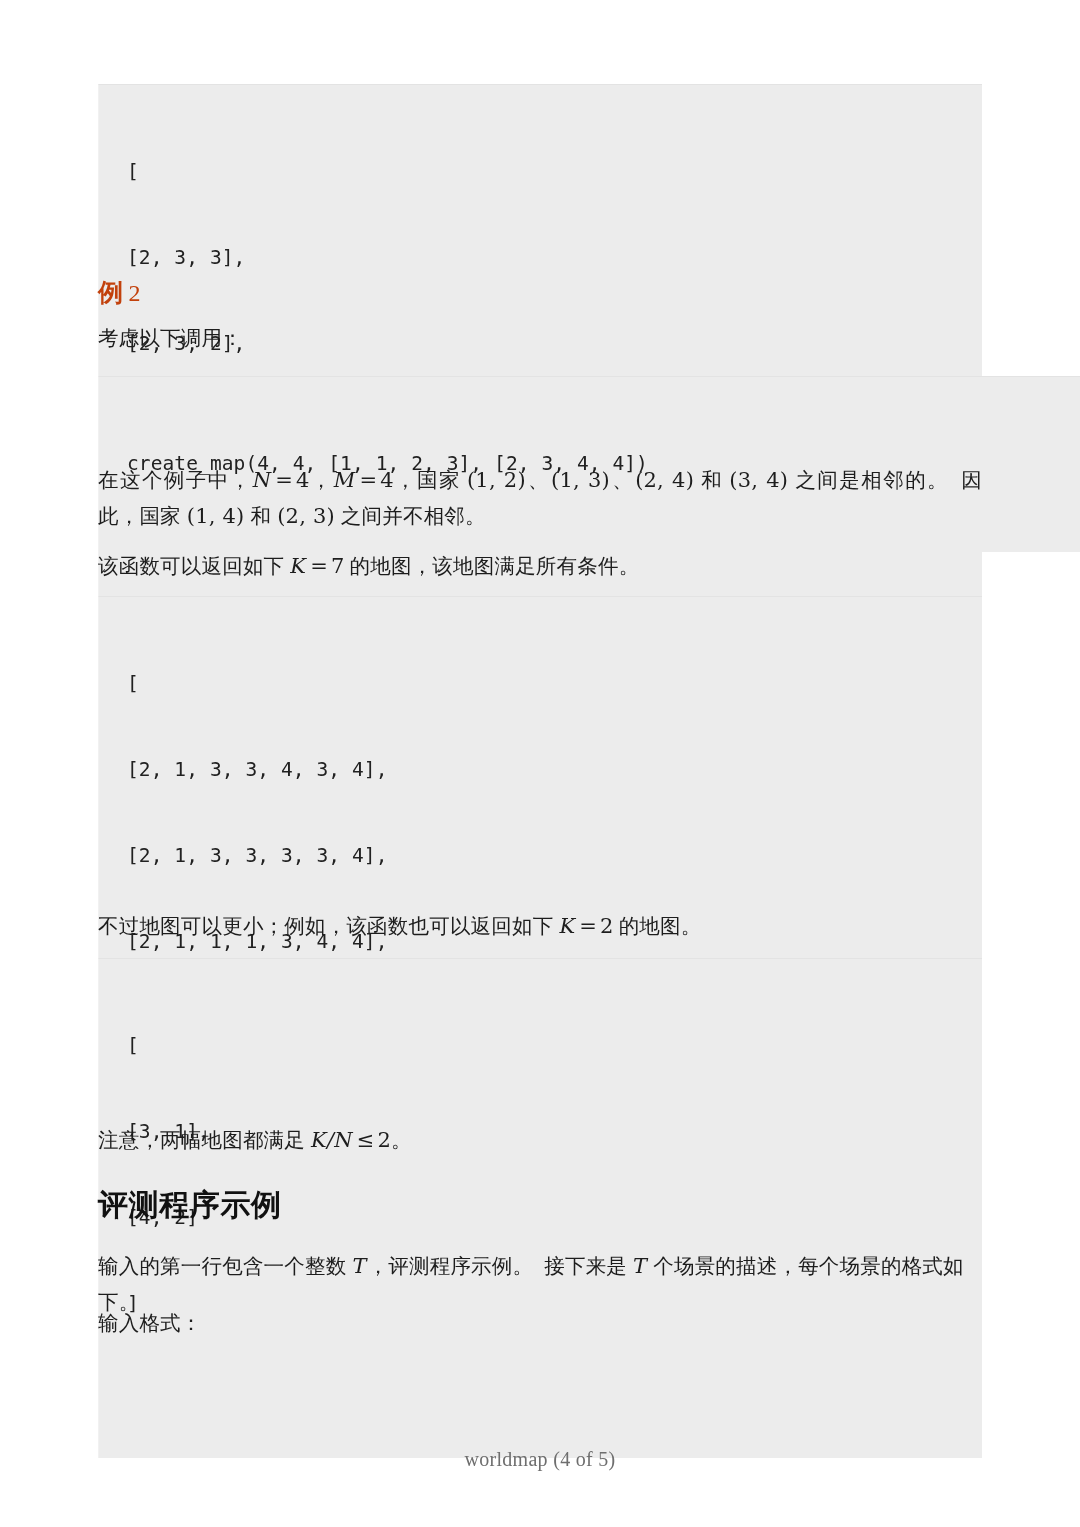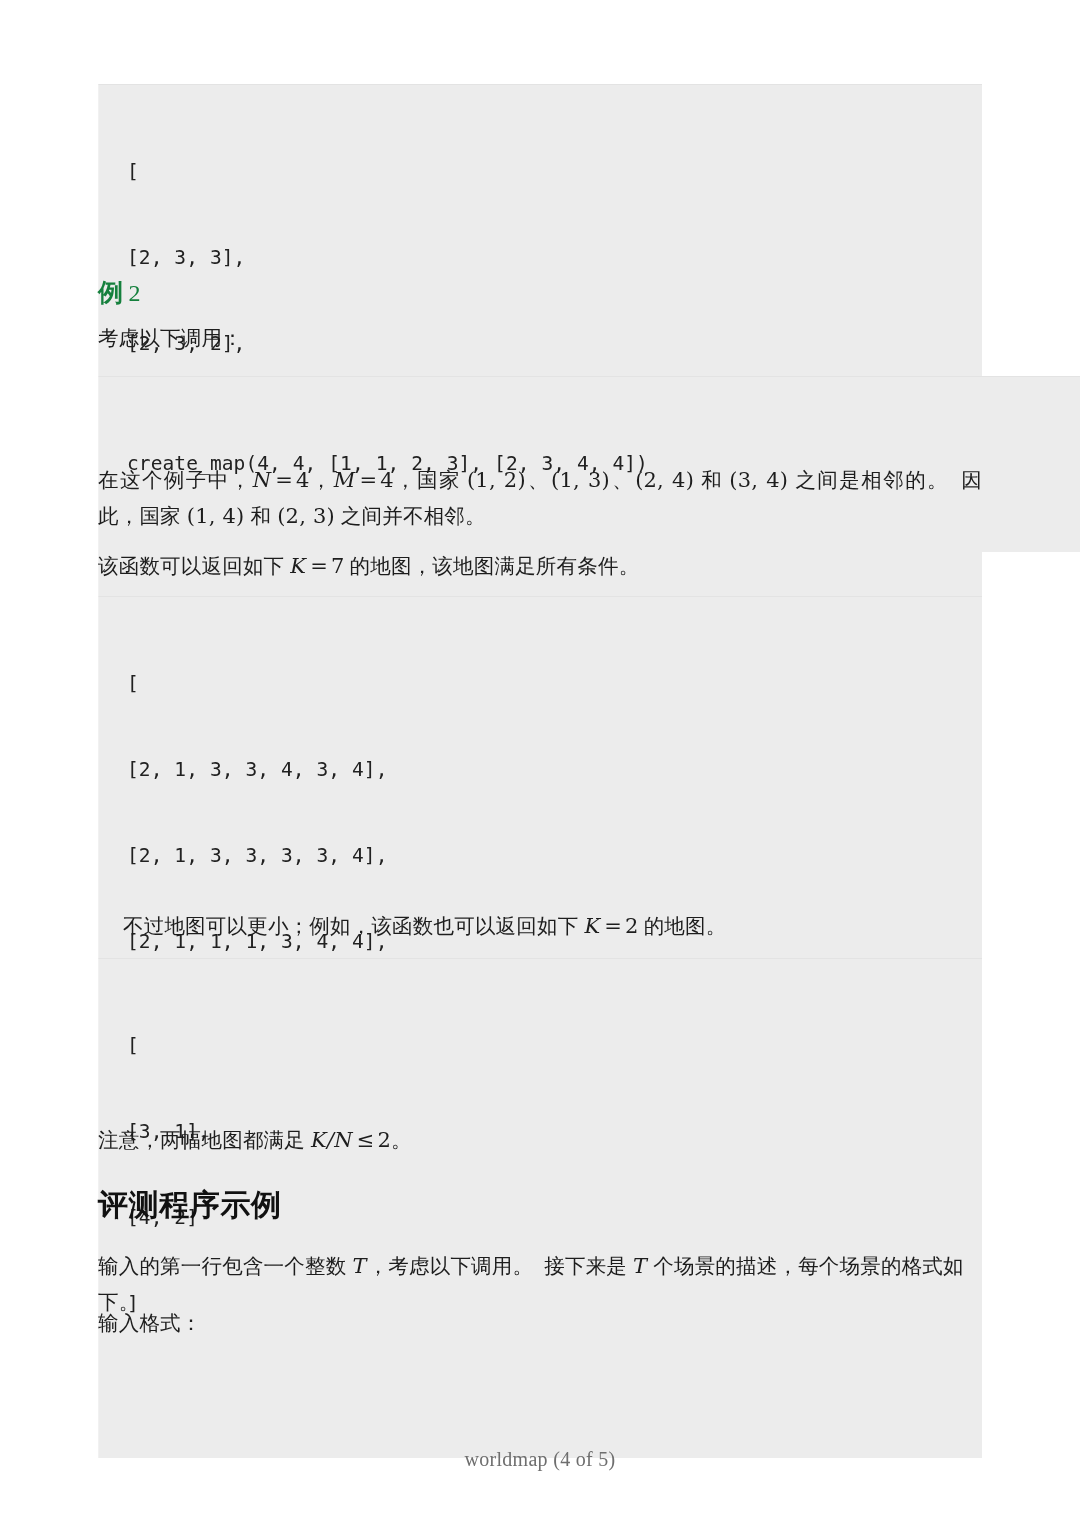--- a/index.html
+++ b/index.html
@@ -39,21 +39,21 @@
     box-sizing: border-box;
   }
   .codeblock .cl { display: block; }
 
   
   h2.subhead {
     font-family: "Liberation Serif", "DejaVu Serif", serif;
     font-size: 25px;
     font-weight: bold;
     margin: 0;
-    color: #15803d;
+    color: #c2410c;
     letter-spacing: 0.4px;
   }
   h2.subhead .num {
     font-weight: normal;
     font-size: 24px;
   }
   h1.section {
     font-family: Liberation Mono, monospace;
     font-size: 30px;
     font-weight: bold;
@@ -114,21 +114,21 @@
   }
 
   
   #cb1    { position: absolute; left: 0;  top: 84px;   width: 884px; }
   #h-ex2  { position: absolute; left: 0;  top: 276px;  }
   #p-call { position: absolute; left: 0;  top: 320px;  width: 773px; }
   #cb2    { position: absolute; left: 0;  top: 376px;  width: 996px; }
   #p-expl { position: absolute; left: 0;  top: 462px;  width: 884px; }
   #p-k7   { position: absolute; left: 0;  top: 548px;  width: 1018px; }
   #cb3    { position: absolute; left: 0;  top: 596px;  width: 884px; }
-  #p-small{ position: absolute; left: 0;  top: 908px;  width: 884px; padding-left: 25px; }
+  #p-small{ position: absolute; left: 0;  top: 908px;  width: 884px; }
   #cb4    { position: absolute; left: 0;  top: 958px;  width: 884px; }
   #p-note { position: absolute; left: 0;  top: 1122px; width: 884px; }
   #h-sec  { position: absolute; left: 0;  top: 1185px; }
   #p-t    { position: absolute; left: 0;  top: 1248px; width: 884px; }
   #p-fmt  { position: absolute; left: 0;  top: 1305px; width: 884px; }
 </style>
 </head>
 <body>
 
 <div class="page">
@@ -172,20 +172,20 @@
       <span class="cl">[</span>
       <span class="cl">[3, 1],</span>
       <span class="cl">[4, 2]</span>
       <span class="cl">]</span>
     </div>
 
     <p id="p-note" class="para nojust"><span>注意，两幅地图都满足</span><span class="sp"></span><span class="m">K/N</span><span class="mop">≤</span><span class="mn">2</span><span>。</span></p>
 
     <h1 id="h-sec" class="section">评测程序示例</h1>
 
-    <p id="p-t" class="para nojust"><span>输入的第一行包含一个整数</span><span class="sp"></span><span class="m">T</span><span>，考虑以下调用。</span><span class="spw"></span><span>接下来是</span><span class="sp"></span><span class="m">T</span><span class="sp"></span><span>个场景的描述，每个场景的格式如下。</span></p>
+    <p id="p-t" class="para nojust"><span>输入的第一行包含一个整数</span><span class="sp"></span><span class="m">T</span><span>，评测程序示例。</span><span class="spw"></span><span>接下来是</span><span class="sp"></span><span class="m">T</span><span class="sp"></span><span>个场景的描述，每个场景的格式如下。</span></p>
 
     <p id="p-fmt" class="para nojust">输入格式：</p>
 
   </div>
 
   <div class="footer">worldmap (4 of 5)</div>
 </div>
 
 </body></html>

